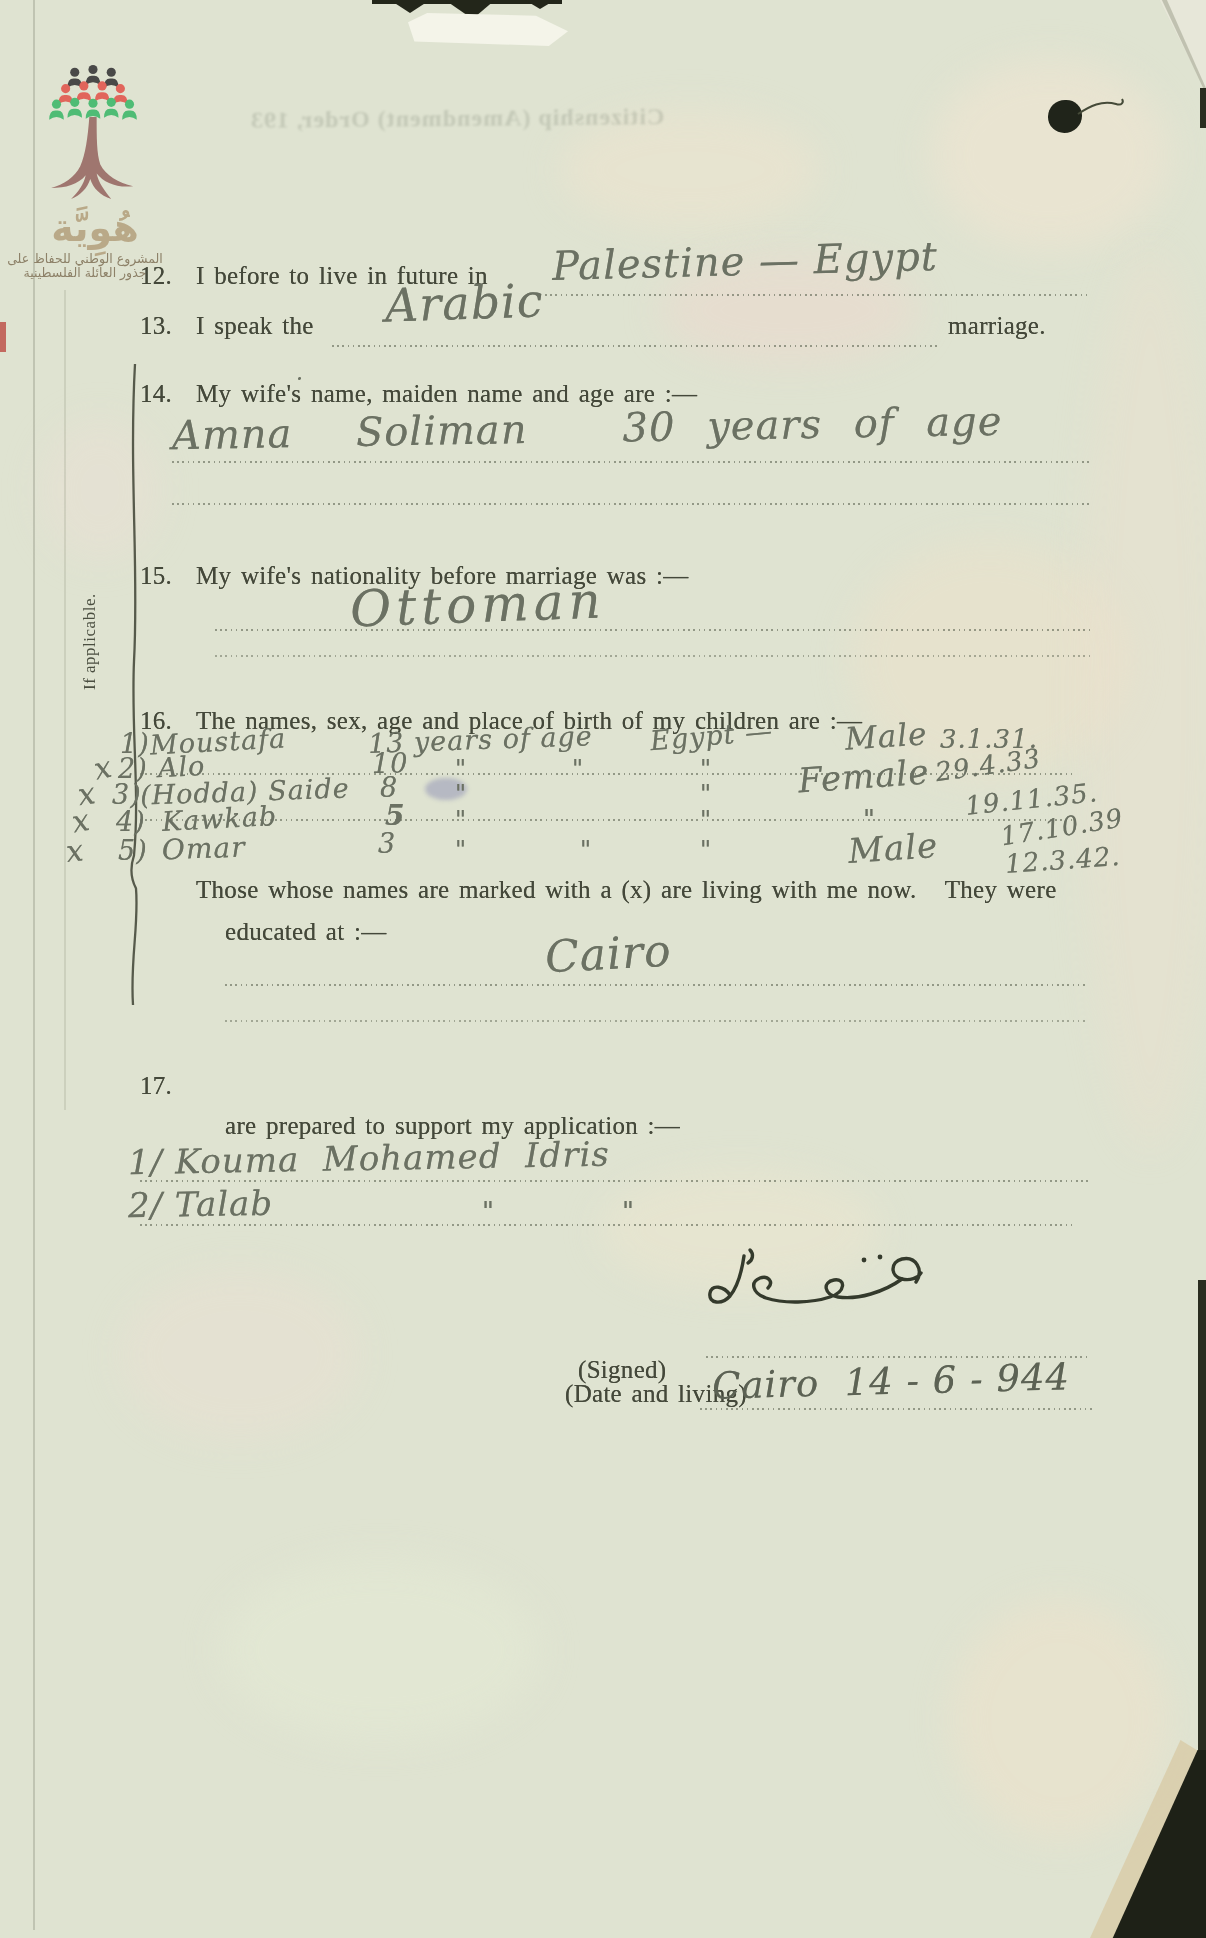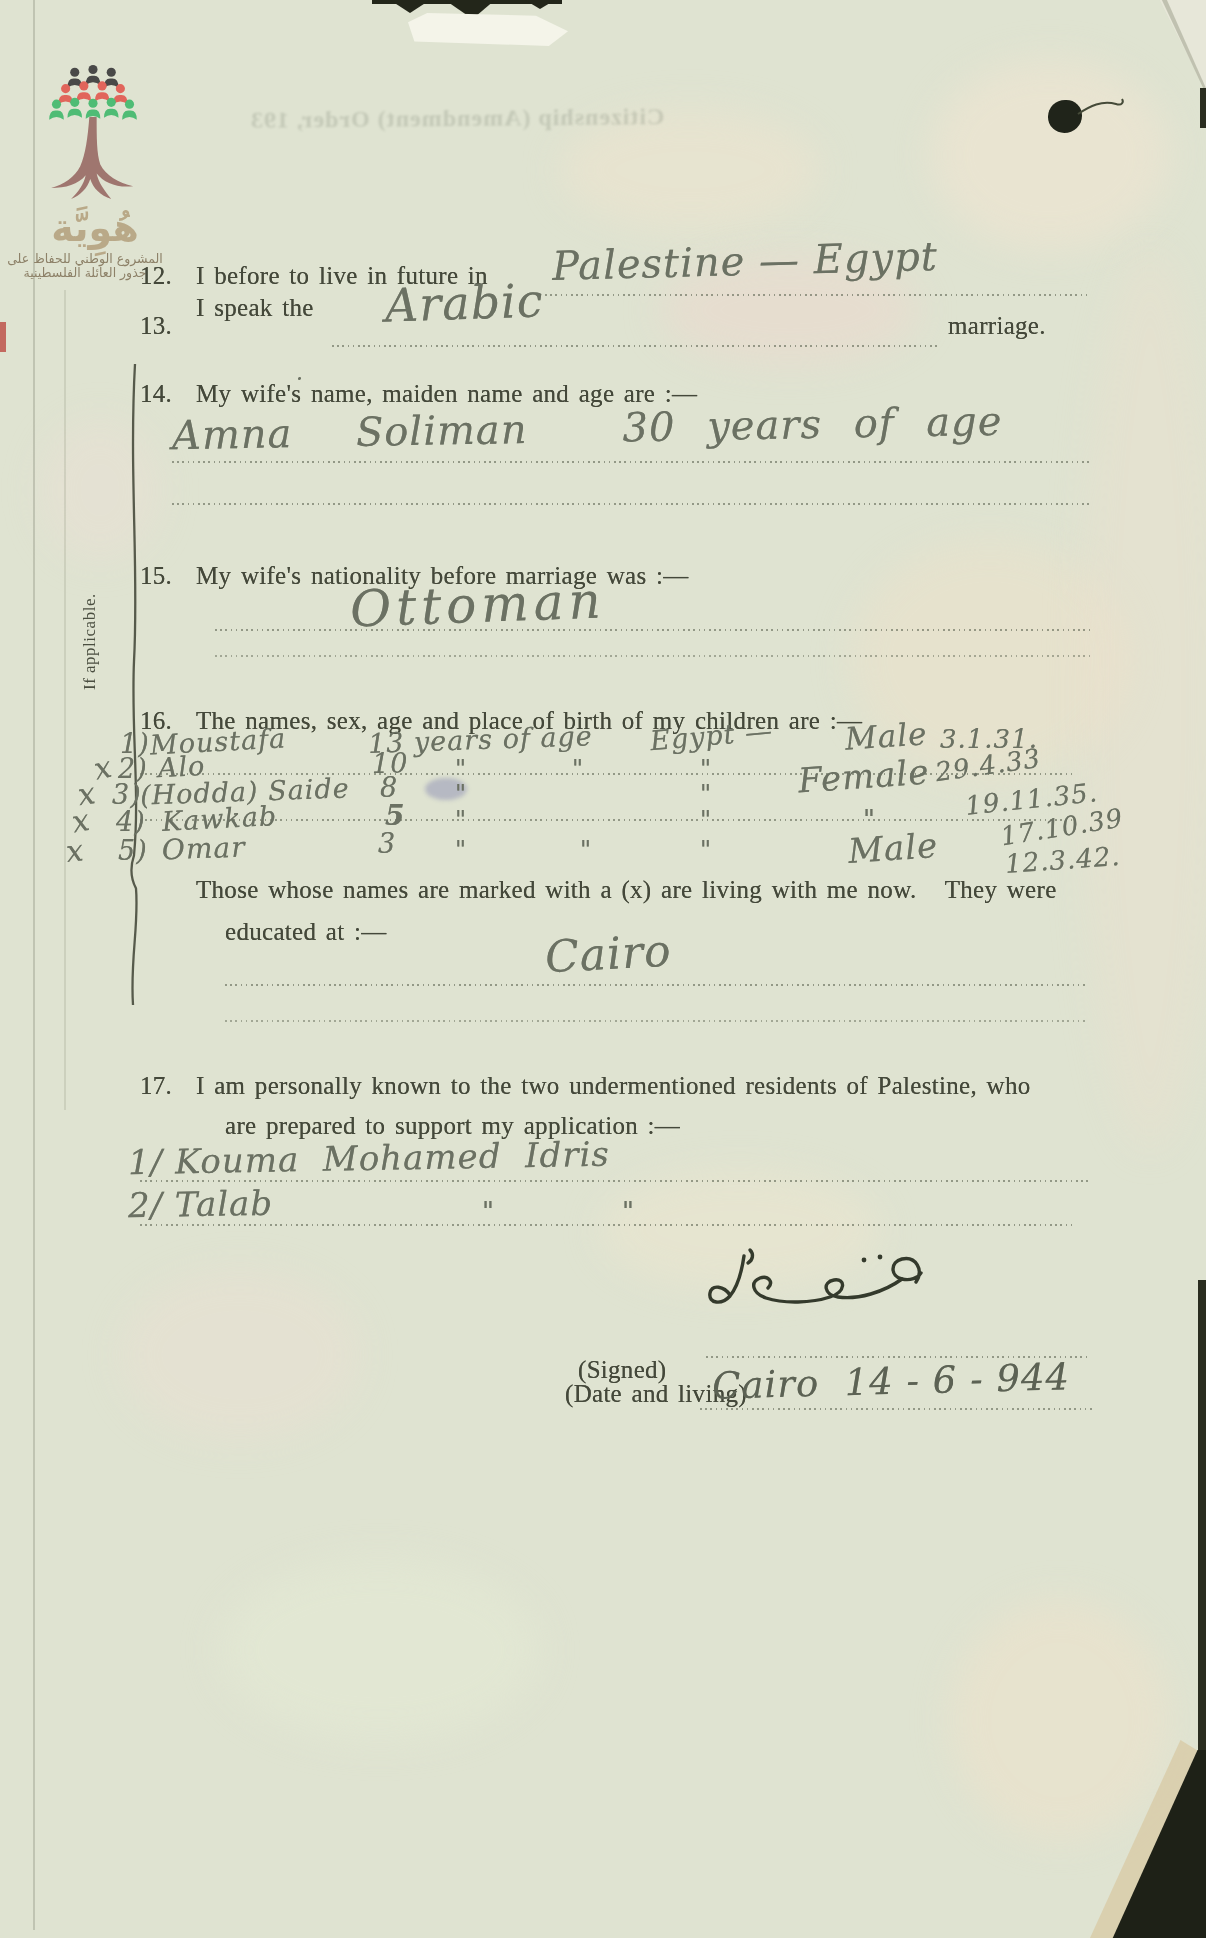--- a/index.html
+++ b/index.html
@@ -119,21 +119,21 @@
   <div class="abs arab" style="left:5px;top:266px;width:160px;text-align:center;font-size:12.5px;line-height:14px;color:#8d8168;">جذور العائلة الفلسطينية</div>
 
   <div class="ghost" style="left:250px;top:105px;">Citizenship (Amendment) Order, 193</div>
 
   <span class="pr" style="left:140px;top:262px;font-size:25px;text-align:center;">12.</span>
   <span class="pr" style="left:196px;top:262px;font-size:25px;">I before to live in future in</span>
   <div class="dots" style="left:545px;top:294px;width:545px;"></div>
   <span class="hw" style="left:552px;top:238px;font-size:40px;transform:rotate(-1.5deg);">Palestine — Egypt</span>
 
   <span class="pr" style="left:140px;top:312px;font-size:25px;">13.</span>
-  <span class="pr" style="left:196px;top:294px;font-size:25px;">I speak the</span>
+  <span class="pr" style="left:196px;top:312px;font-size:25px;">I speak the</span>
   <div class="dots" style="left:332px;top:345px;width:608px;"></div>
   <span class="hw" style="left:385px;top:276px;font-size:46px;transform:rotate(-2deg);">Arabic</span>
   <span class="pr" style="left:948px;top:312px;font-size:25px;">marriage.</span>
   <span class="hw" style="left:296px;top:360px;font-size:22px;">.</span>
 
   <svg viewBox="0 0 20 650" style="left:124px;top:362px;width:20px;height:648px;">
     <path d="M11 2 C5 110 15 210 10 300 C7 370 16 430 10 495 Q4 513 12 528 C15 565 6 600 9 645" fill="none" stroke="#3e4234" stroke-width="2.3" opacity=".85"></path>
   </svg>
   <div class="sideNote" style="left:80px;top:520px;height:170px;">If applicable.</div>
 
@@ -200,21 +200,20 @@
   <span class="hw" style="left:848px;top:828px;font-size:34px;transform:rotate(-4deg);">Male</span>
   <span class="hw" style="left:1005px;top:845px;font-size:26px;transform:rotate(-4deg);">12.3.42.</span>
 
   <span class="pr" style="left:196px;top:876px;font-size:25px;">Those whose names are marked with a (x) are living with me now.   They were</span>
   <span class="pr" style="left:225px;top:918px;font-size:25px;">educated at :—</span>
   <span class="hw" style="left:545px;top:928px;font-size:44px;transform:rotate(-3deg);">Cairo</span>
   <div class="dots" style="left:225px;top:984px;width:860px;"></div>
   <div class="dots" style="left:225px;top:1020px;width:860px;opacity:.8;"></div>
 
   <span class="pr" style="left:140px;top:1072px;font-size:25px;">17.</span>
-  <span class="pr" style="left:196px;top:1072px;font-size:25px;">I am personally known to the two undermentioned residents of Palestine, who</span>
   <span class="pr" style="left:225px;top:1112px;font-size:25px;">are prepared to support my application :—</span>
   <span class="hw" style="left:128px;top:1138px;font-size:34px;transform:rotate(-1deg);">1/ Kouma  Mohamed  Idris</span>
   <div class="dots" style="left:140px;top:1180px;width:950px;"></div>
   <span class="hw" style="left:128px;top:1184px;font-size:34px;transform:rotate(-1deg);">2/ Talab</span>
   <span class="hw" style="left:482px;top:1196px;font-size:26px;">"</span>
   <span class="hw" style="left:622px;top:1196px;font-size:26px;">"</span>
   <div class="dots" style="left:140px;top:1224px;width:935px;"></div>
 
   <svg viewBox="0 0 240 80" style="left:688px;top:1248px;width:240px;height:80px;">
     <g fill="none" stroke="#343a2c" stroke-width="3.4" stroke-linecap="round">

